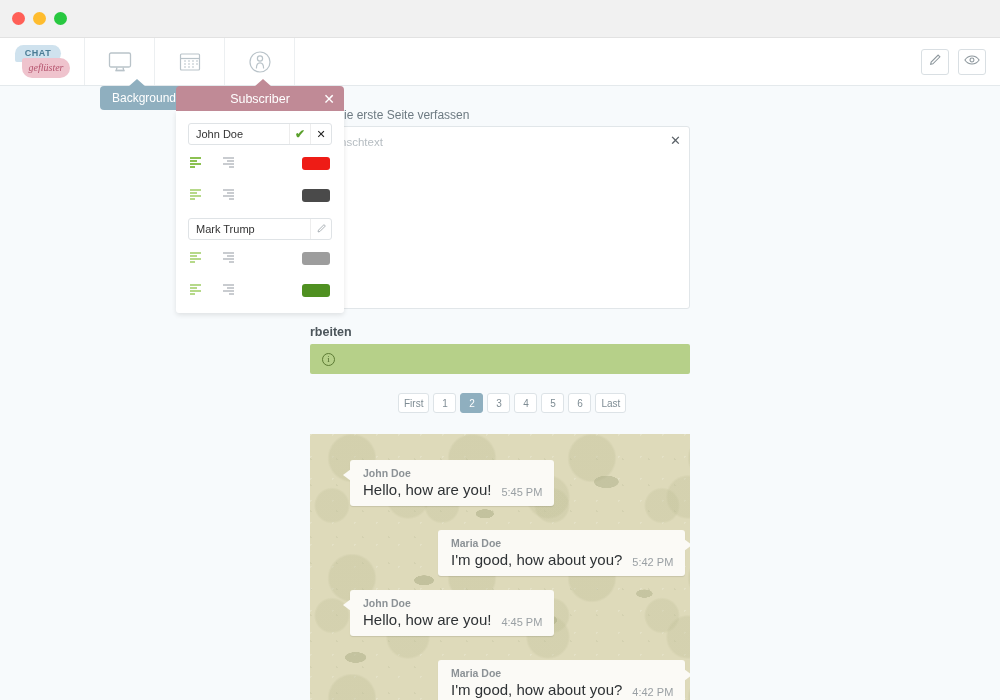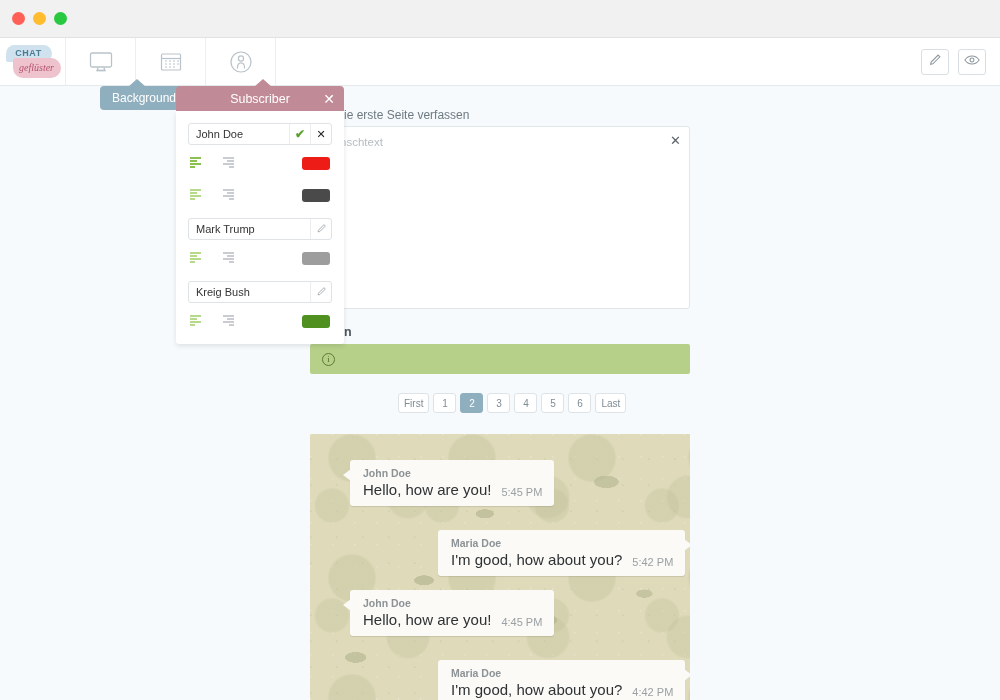--- a/index.html
+++ b/index.html
@@ -44,21 +44,21 @@
   .nav-left { display: flex; align-items: stretch; }
   .nav-cell {
     width: 70px;
     display: flex;
     align-items: center;
     justify-content: center;
     border-right: 1px solid #eceff1;
     position: relative;
     cursor: pointer;
   }
-  .nav-cell.logo-cell { width: 66px; }
+  .nav-cell.logo-cell { width: 85px; }
   .logo {
     width: 62px; height: 36px;
     position: relative;
   }
   .logo .bubble-top {
     position: absolute;
     left: 4px; top: 1px;
     width: 46px; height: 17px;
     background: #cfe2ee;
     border-radius: 9px 9px 9px 2px;
@@ -623,30 +623,20 @@
                 <rect x="2" y="6" width="11" height="2"></rect>
                 <rect x="8" y="9" width="5" height="2"></rect>
               </g>
             </svg>
         </span>
         <span class="swatch" style="background:#9d9d9d"></span>
       </div>
     </div>
 
     <div class="sub-row">
-      <div class="sub-input">
-        <span class="name">Kreig Bush</span>
-        <span class="act">
-          <span class="pencil">
-            <svg width="11" height="11" viewBox="0 0 16 16" fill="none" stroke="currentColor" stroke-width="1.2">
-                <path d="M11.6 2.4l2 2L5.6 12.4 3 13l.6-2.6z"></path>
-              </svg>
-          </span>
-        </span>
-      </div>
       <div class="sub-controls">
         <span class="align-ic">
           <svg width="13" height="11" viewBox="0 0 13 11">
               <g fill="#b6d98a">
                 <rect x="0" y="0" width="11" height="2"></rect>
                 <rect x="0" y="3" width="7" height="2"></rect>
                 <rect x="0" y="6" width="11" height="2"></rect>
                 <rect x="0" y="9" width="5" height="2"></rect>
               </g>
             </svg>

